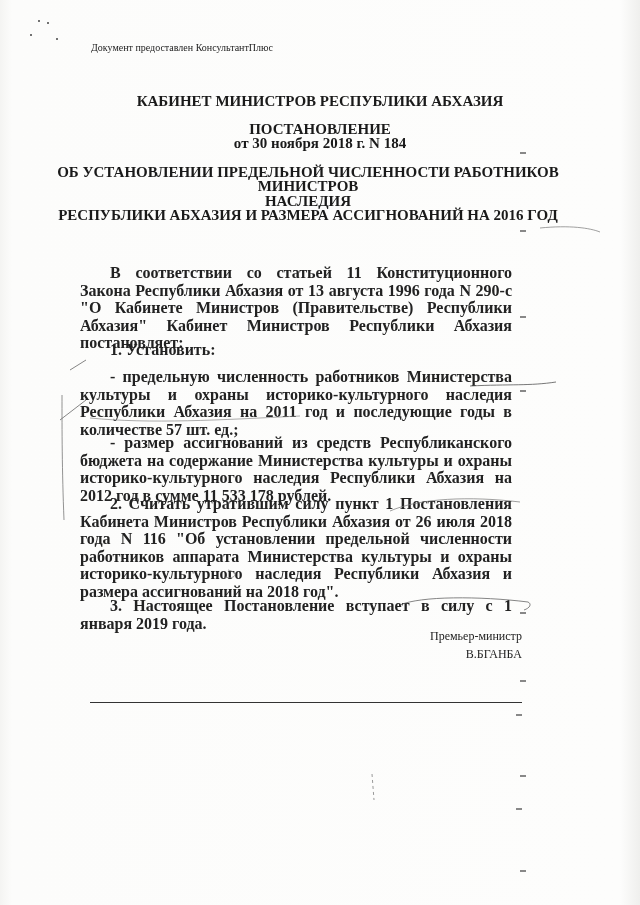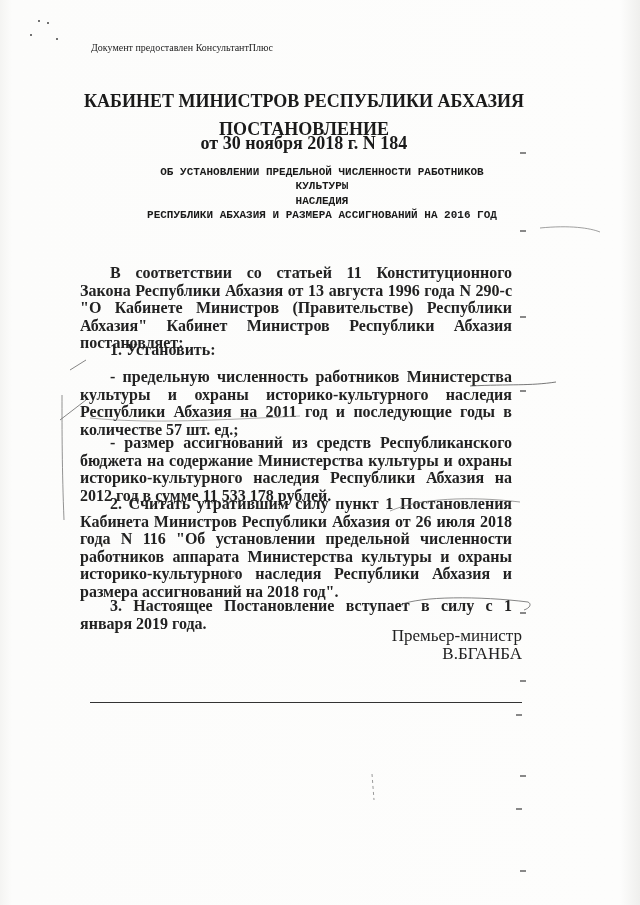--- a/index.html
+++ b/index.html
@@ -4,33 +4,33 @@
 <style>
   html, body { margin:0; padding:0; }
   body {
     width:640px; height:905px; overflow:hidden; position:relative;
     background:#fbfbfa;
     font-family:"Liberation Serif", "DejaVu Serif", serif;
     color:#1a1a1a;
   }
   .page { position:absolute; inset:0; background:linear-gradient(90deg,#f4f4f2 0,#fcfcfb 12px,#fdfdfc 620px,#efefed 640px); }
   .provider { position:absolute; left:91px; top:42px; font-size:10px; color:#222; }
-  .center { position:absolute; left:64px; width:480px; text-align:center; font-weight:bold; font-size:18px; line-height:14.5px; }
+  .center { position:absolute; left:80px; width:480px; text-align:center; font-weight:bold; font-size:15px; line-height:14.5px; }
   .org { top:94px; }
   .kind { top:122px; }
   .date { top:136px; }
-  .title { top:165px; left:67px; width:510px; font-size:11px; line-height:14.3px;font-family:Liberation Mono, monospace; }
+  .title { top:165px; left:53px; width:510px; font-size:15px; line-height:14.3px; }
   .para { position:absolute; left:80px; width:432px; font-size:16px; line-height:17.6px; text-align:justify; text-indent:30px; color:#222;font-weight:bold; }
   .p1 { top:264px; }
   .p2 { top:341px; }
   .p3 { top:368px; }
   .p4 { top:434px; }
   .p5 { top:495px; }
   .p6 { top:597px; }
-  .sign { position:absolute; right:118px; text-align:right; font-size:17px; line-height:18px; color:#222; }
+  .sign { position:absolute; right:118px; text-align:right; font-size:12px; line-height:18px; color:#222; }
   .sign-role { top:627px; }
   .sign-name { top:645px; }
   .rule { position:absolute; left:90px; width:432px; top:702px; height:1px; background:#333; }
   .mark { position:absolute; width:6px; height:1.5px; background:#888; }
   .dot { position:absolute; width:2px; height:2px; background:#444; border-radius:50%; }
   svg.ink { position:absolute; left:0; top:0; pointer-events:none; }
 </style>
 </head>
 <body>
 
@@ -42,21 +42,21 @@
   <div class="dot" style="left:47px;top:22px;"></div>
 
   <div class="provider">Документ предоставлен КонсультантПлюс</div>
 
   <div class="center org">КАБИНЕТ МИНИСТРОВ РЕСПУБЛИКИ АБХАЗИЯ</div>
   <div class="center kind">ПОСТАНОВЛЕНИЕ</div>
   <div class="center date">от 30 ноября 2018 г. N 184</div>
 
   <div class="center title">
     <div>ОБ УСТАНОВЛЕНИИ ПРЕДЕЛЬНОЙ ЧИСЛЕННОСТИ РАБОТНИКОВ</div>
-    <div>КУЛЬТУРЫ</div>
+    <div>МИНИСТРОВ</div>
     <div>НАСЛЕДИЯ</div>
     <div>РЕСПУБЛИКИ АБХАЗИЯ И РАЗМЕРА АССИГНОВАНИЙ НА 2016 ГОД</div>
   </div>
 
   <div class="para p1">В соответствии со статьей 11 Конституционного Закона Республики Абхазия от 13 августа 1996 года N 290-с "О Кабинете Министров (Правительстве) Республики Абхазия" Кабинет Министров Республики Абхазия постановляет:</div>
   <div class="para p2">1. Установить:</div>
   <div class="para p3">- предельную численность работников Министерства культуры и охраны историко-культурного наследия Республики Абхазия на 2011 год и последующие годы в количестве 57 шт. ед.;</div>
   <div class="para p4">- размер ассигнований из средств Республиканского бюджета на содержание Министерства культуры и охраны историко-культурного наследия Республики Абхазия на 2012 год в сумме 11 533 178 рублей.</div>
   <div class="para p5">2. Считать утратившим силу пункт 1 Постановления Кабинета Министров Республики Абхазия от 26 июля 2018 года N 116 "Об установлении предельной численности работников аппарата Министерства культуры и охраны историко-культурного наследия Республики Абхазия и размера ассигнований на 2018 год".</div>
   <div class="para p6">3. Настоящее Постановление вступает в силу с 1 января 2019 года.</div>

